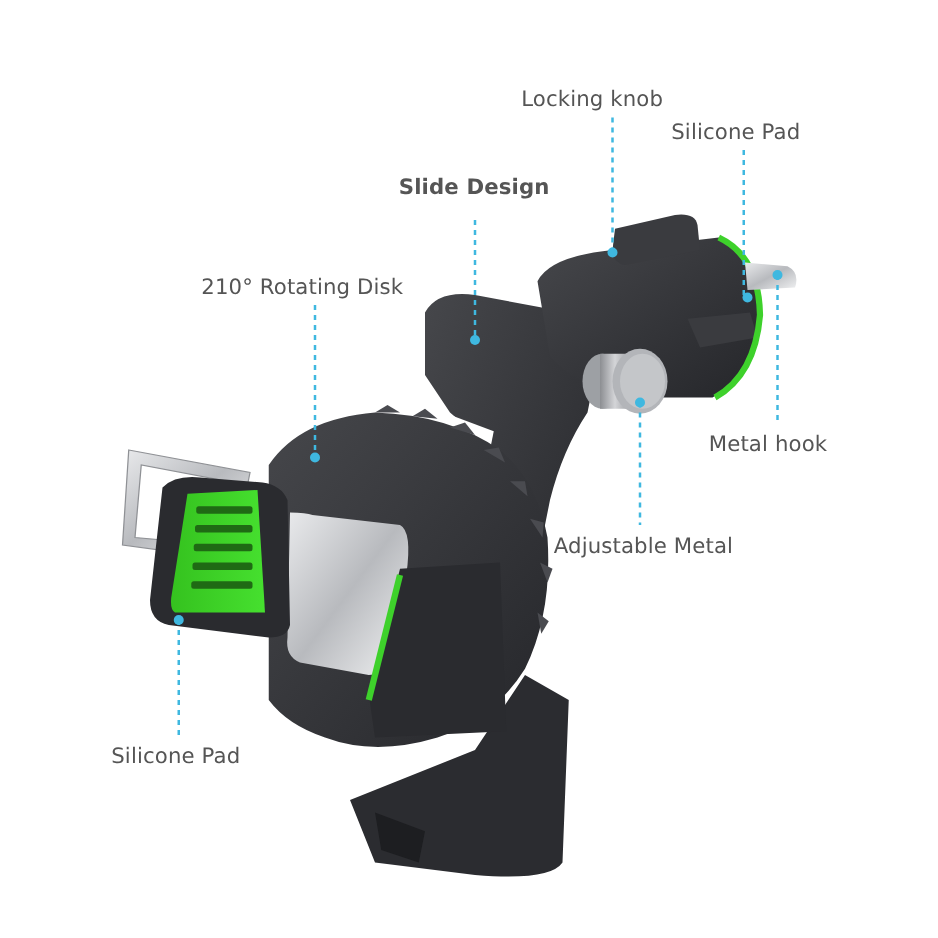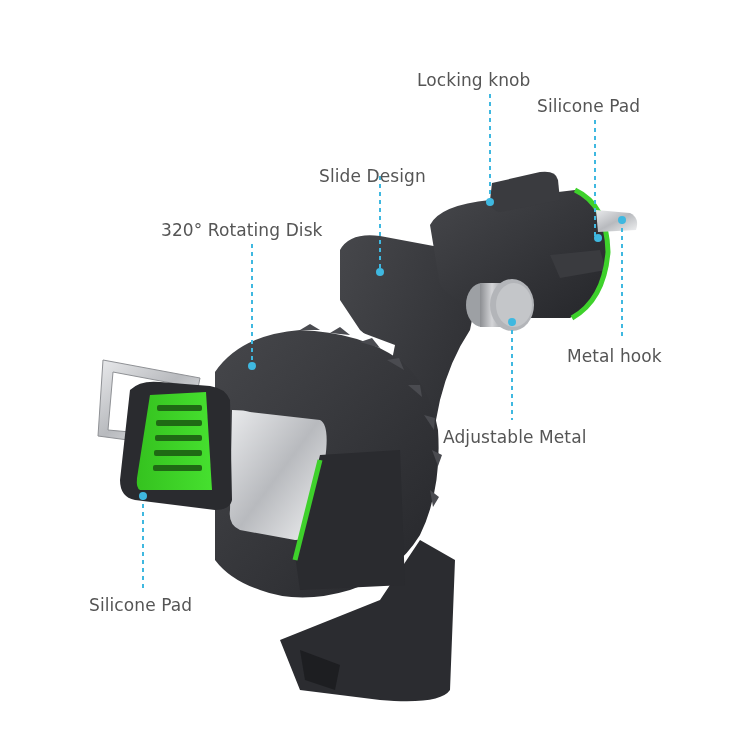--- a/index.html
+++ b/index.html
@@ -110,19 +110,19 @@
       <circle cx="380" cy="272" r="4"></circle>
       <circle cx="252" cy="366" r="4"></circle>
       <circle cx="622" cy="220" r="4"></circle>
       <circle cx="512" cy="322" r="4"></circle>
       <circle cx="143" cy="496" r="4"></circle>
     </g>
   </svg>
 
   <div class="label" style="left:417px; top:70px;">Locking knob</div>
   <div class="label" style="left:537px; top:96px;">Silicone Pad</div>
-  <div class="label" style="left:319px; top:166px;">Slide Design</div>
-  <div class="label" style="left:161px; top:220px;">320° Rotating Disk</div>
+  <div class="label" style="left:319px; top:140px;font-weight:bold;">Slide Design</div>
+  <div class="label" style="left:161px; top:220px;">210° Rotating Disk</div>
   <div class="label" style="left:567px; top:346px;">Metal hook</div>
   <div class="label" style="left:443px; top:427px;">Adjustable Metal</div>
   <div class="label" style="left:89px; top:595px;">Silicone Pad</div>
 
 </div>
 
 </body></html>

